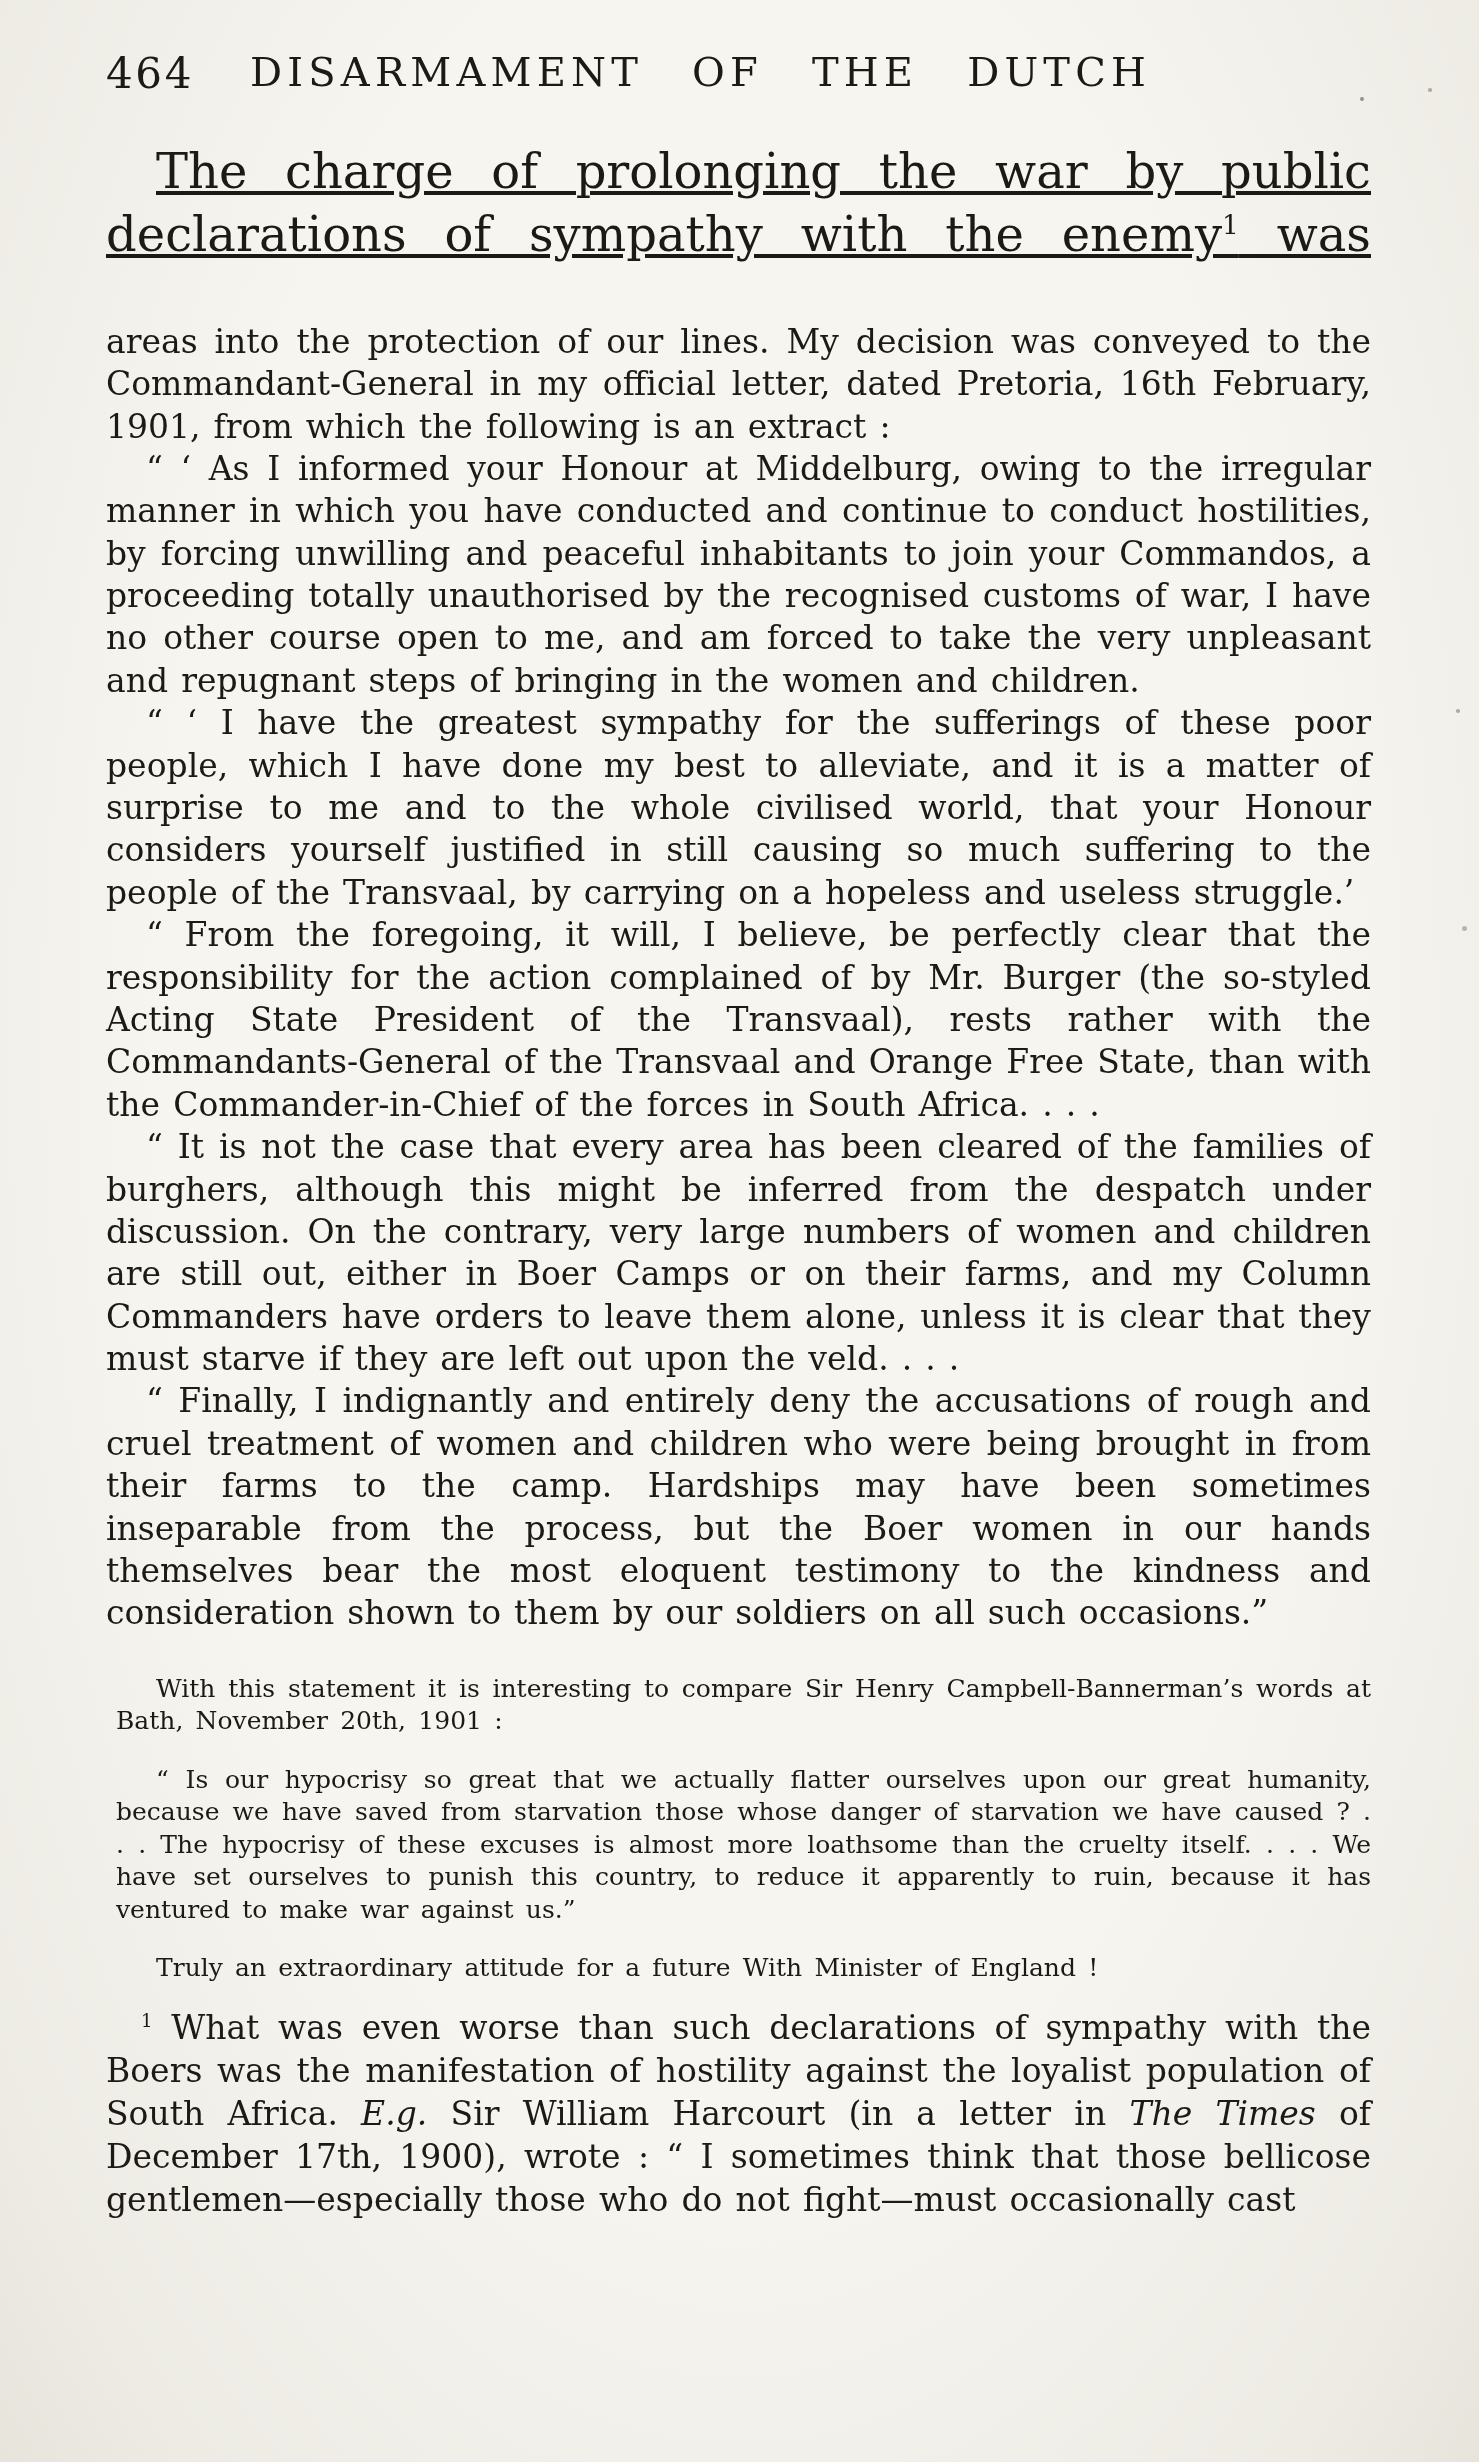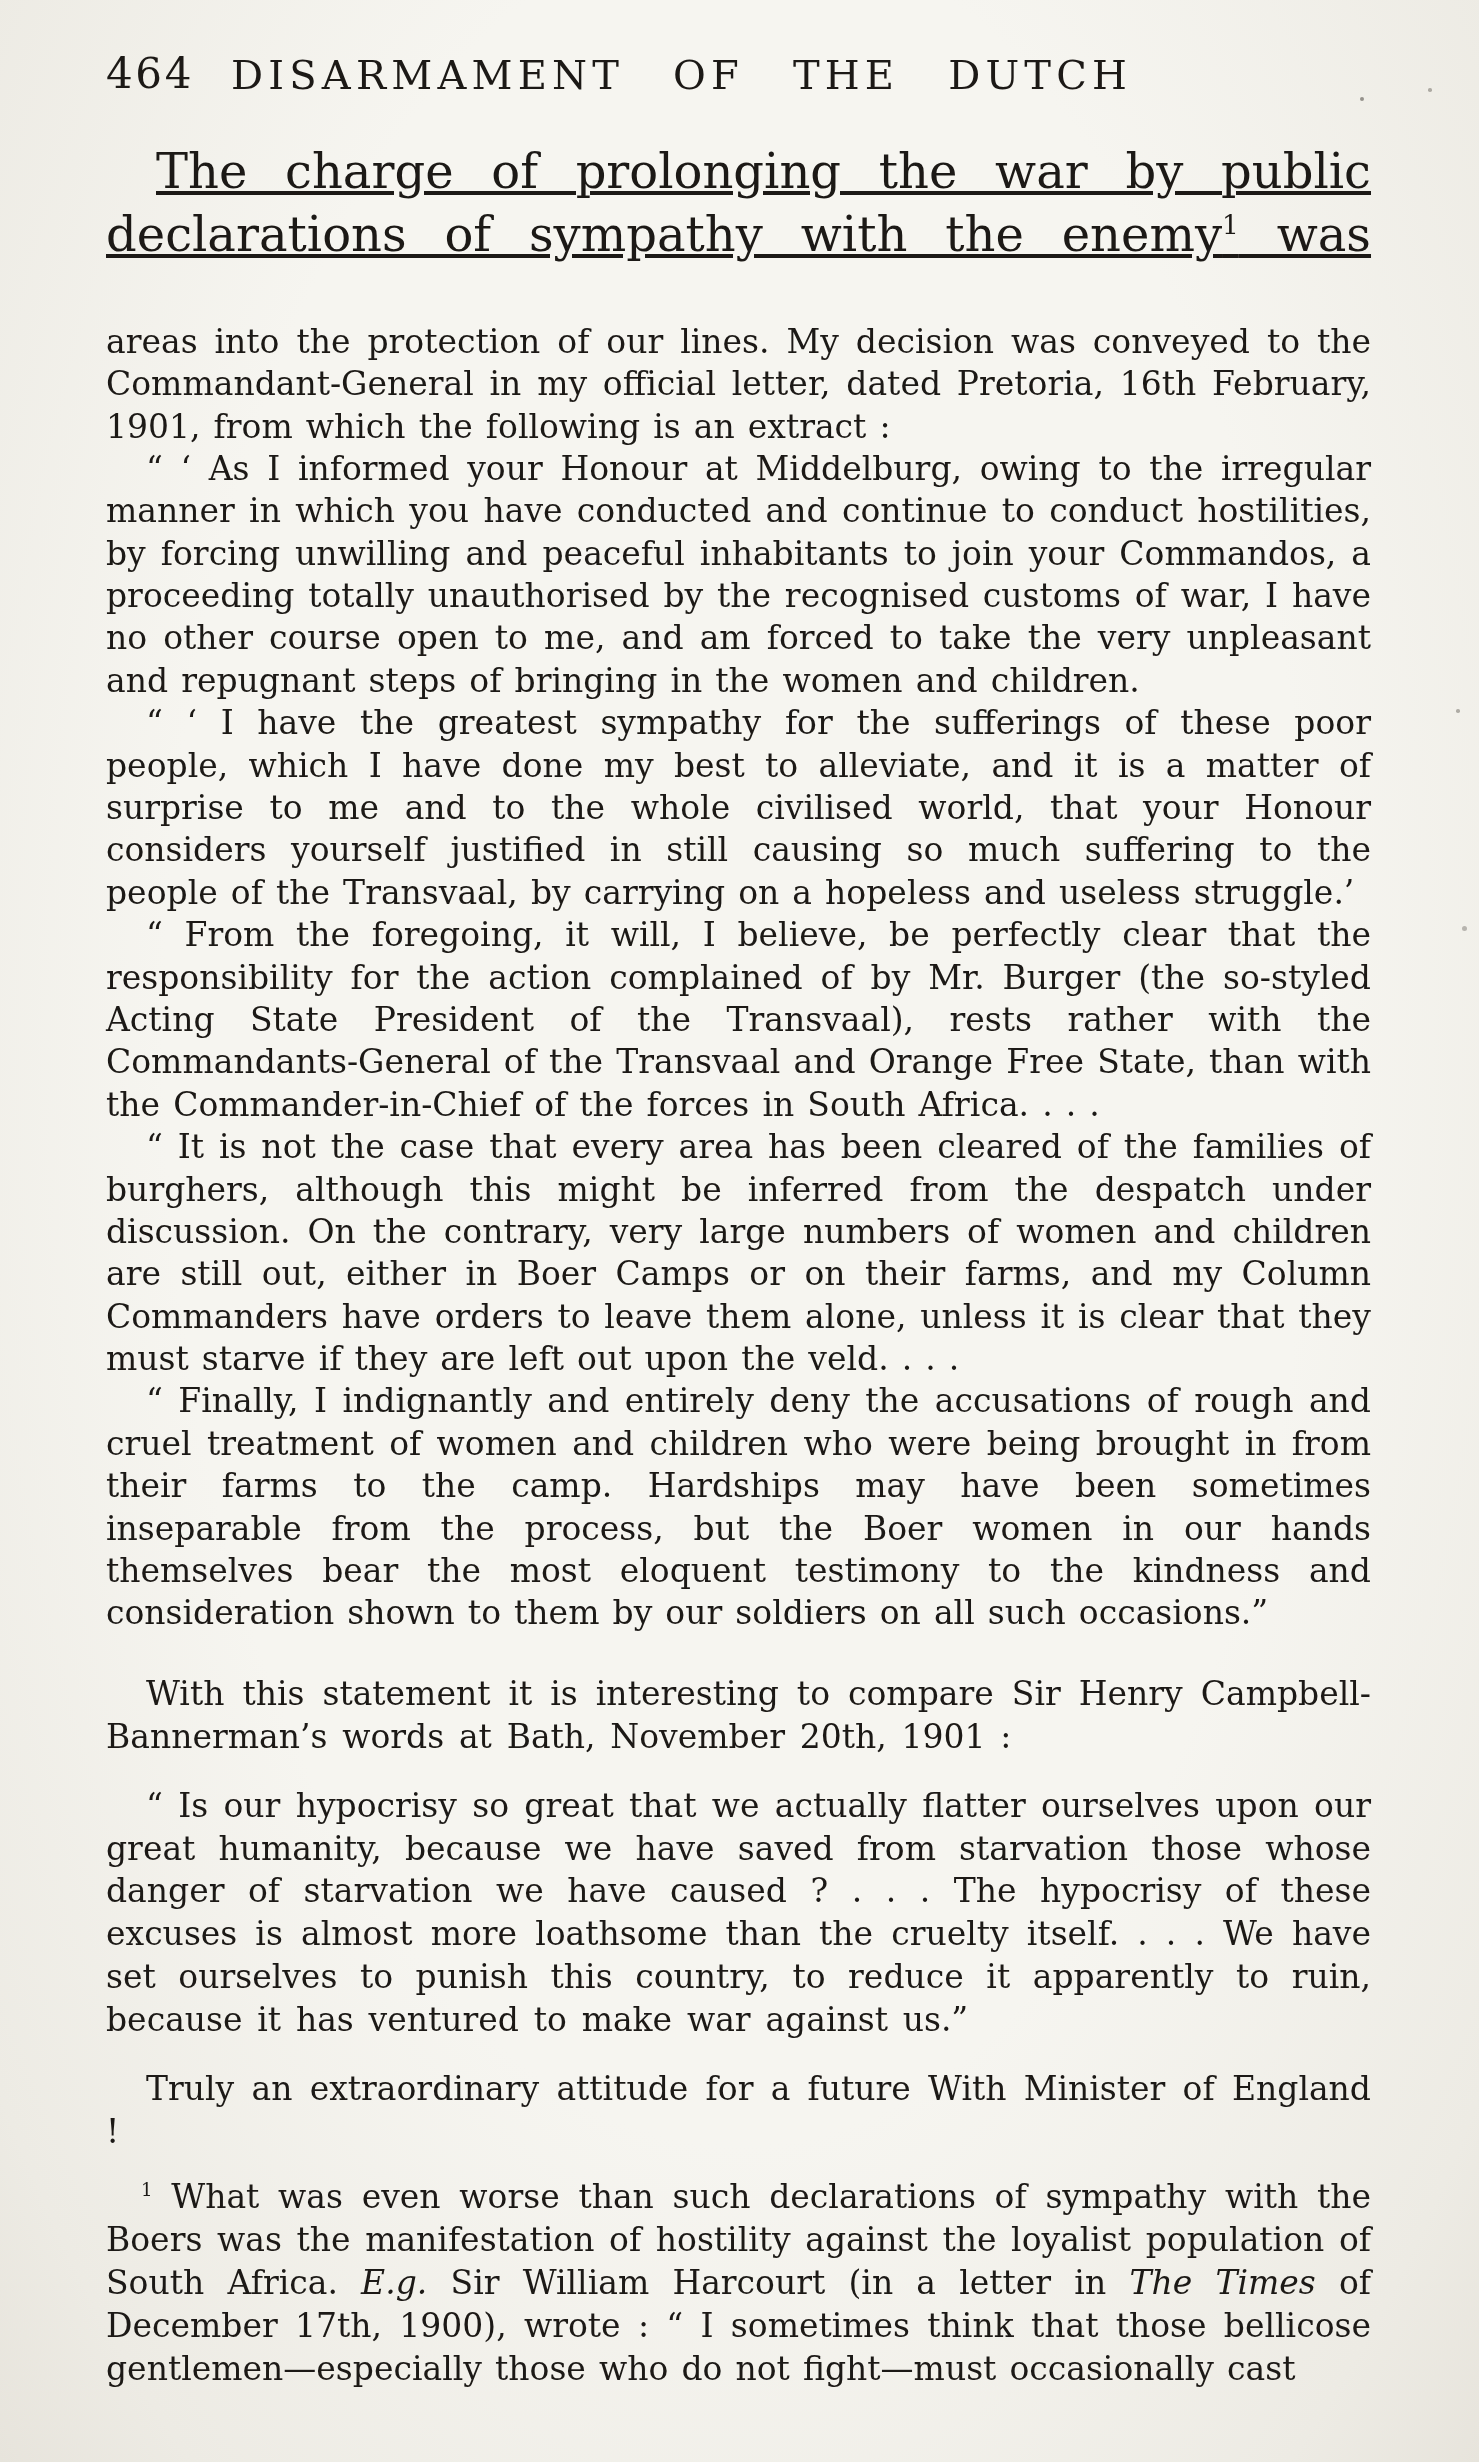--- a/index.html
+++ b/index.html
@@ -16,22 +16,22 @@
     padding: 49px 109px 0 106px;
     background: radial-gradient(ellipse at 50% 42%, #f6f5f0 55%, #edebe4 88%, #e7e4dc 100%);
     color: #1c1916;
     font-family: "DejaVu Serif", "Liberation Serif", serif;
     overflow: hidden;
   }
 
   
   .running-head {
     display: flex;
-    align-items: flex-end;
-    gap: 37px;
+    align-items: flex-start;
+    gap: 56px;
     margin: 0 0 42px 0;
   }
   .page-number {
     font-size: 42px;
     letter-spacing: 2.6px;
   }
   .running-title {
     font-size: 40px;
     font-weight: normal;
     margin: 0;
@@ -62,25 +62,25 @@
     font-size: 33px;
     line-height: 1.285;
     text-align: justify;
     word-spacing: 2.6px;
     margin: 0;
   }
   .indent { text-indent: 40px; }
   .extract { margin: 0 0 38px 0; }
 
   .main-p {
-    font-size: 33px;
+    font-size: 25px;
     line-height: 1.3;
     text-align: justify;
     word-spacing: 4.3px;
-    margin: 0 0 26px 0;
+    margin: 0 0 26px 10px;
   }
   .main-p.conclusion { margin-bottom: 22.6px; }
 
   .footnote {
     margin-top: 3px;
   }
   .footnote .body-p { text-indent: 35px; line-height: 1.3; }
   .footnote em { font-style: italic; }
   .footnote sup {
     font-size: 0.55em;

